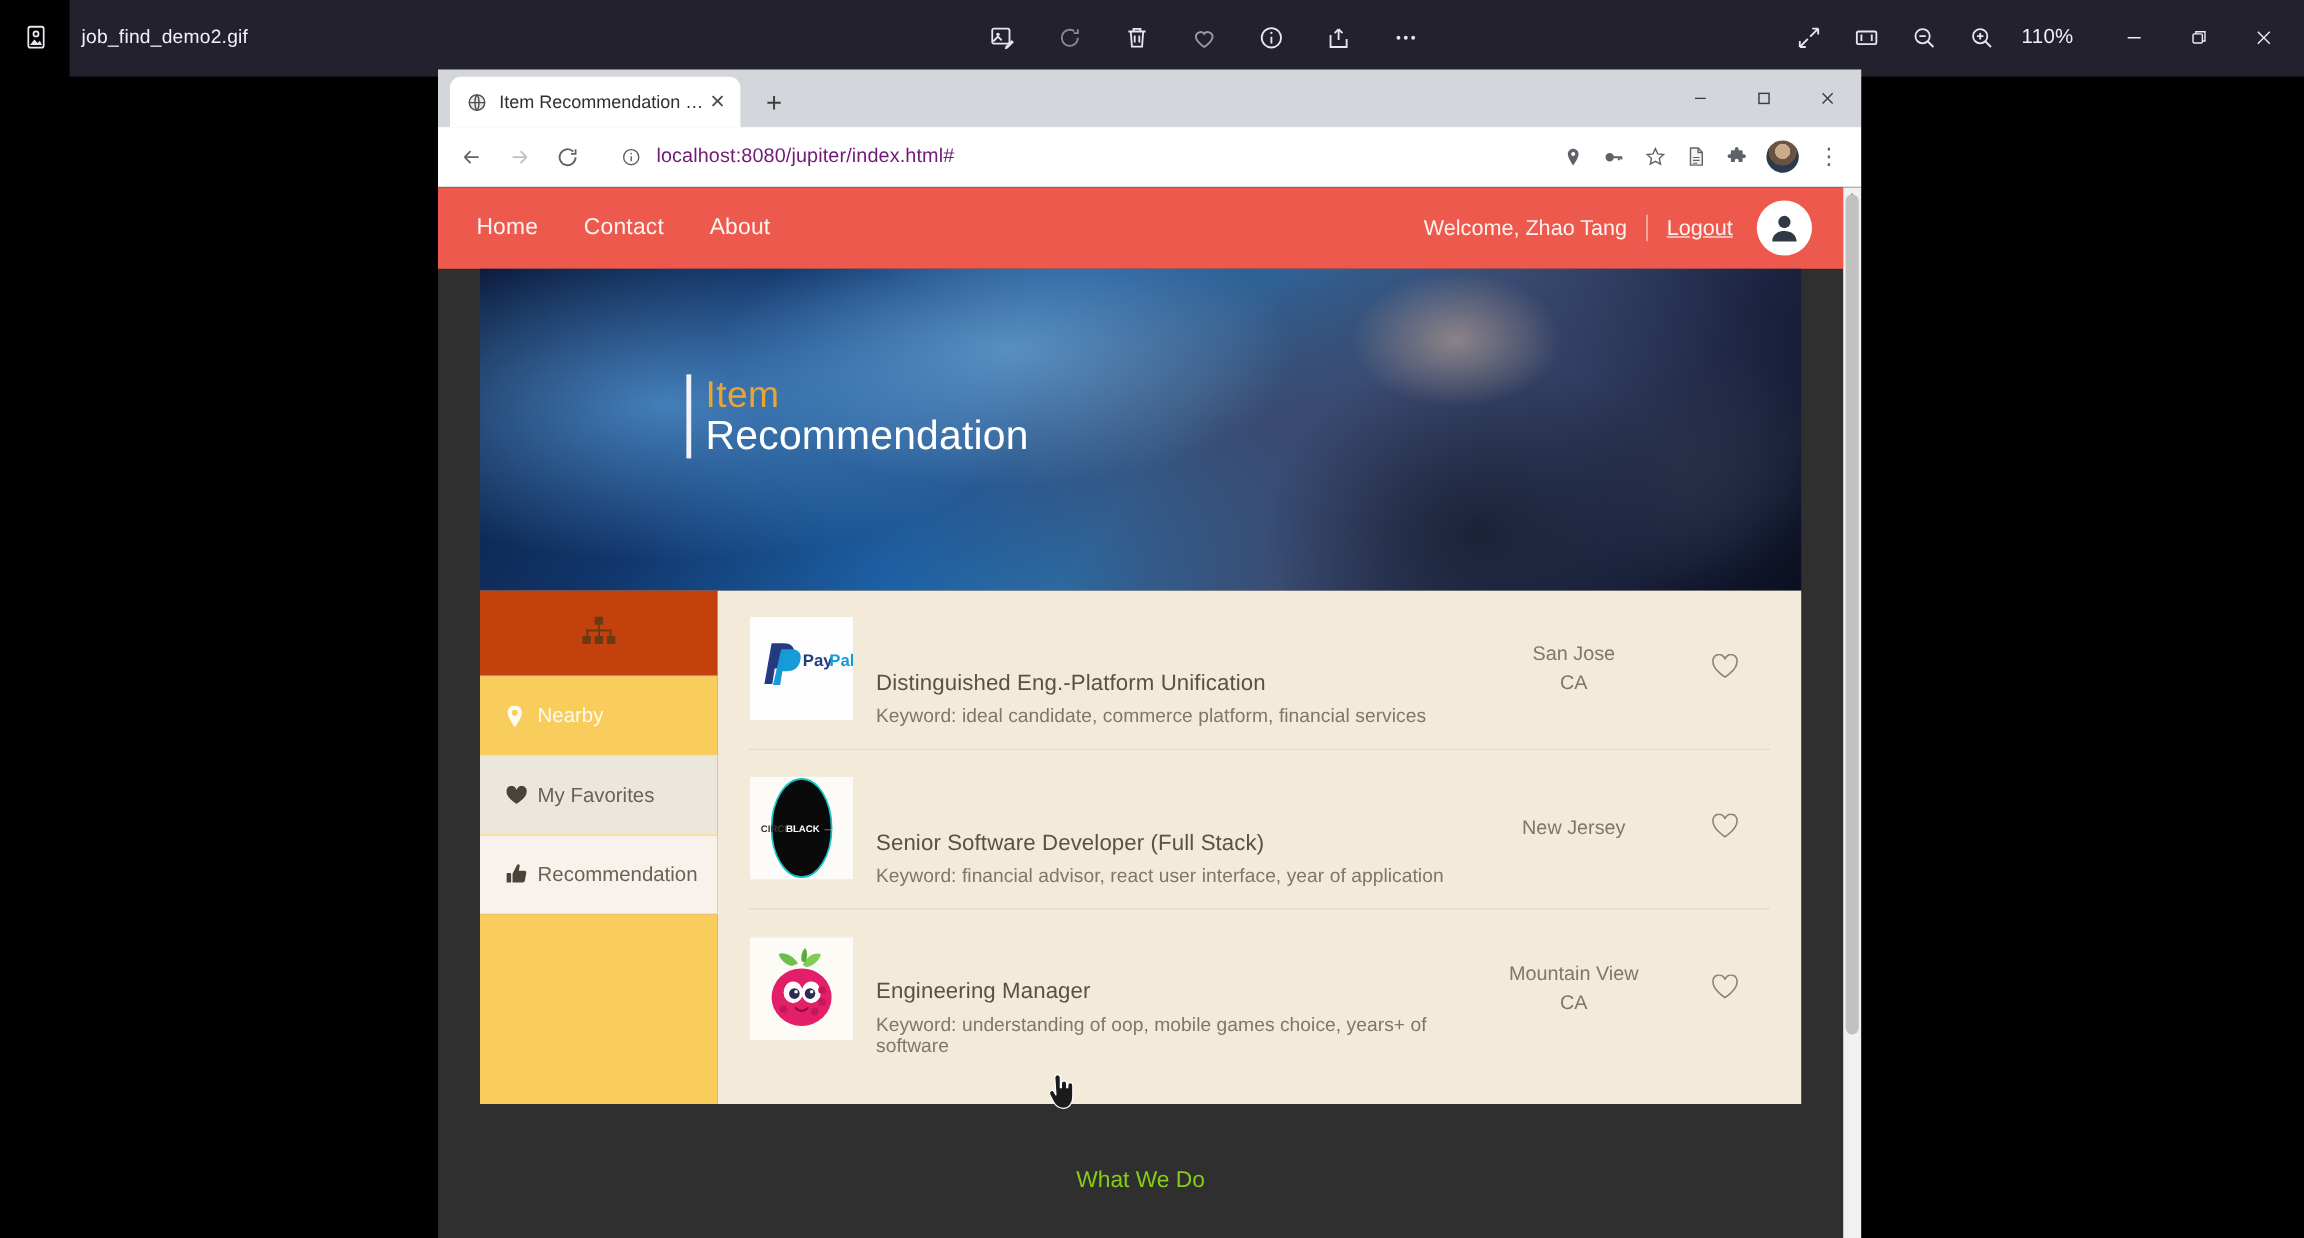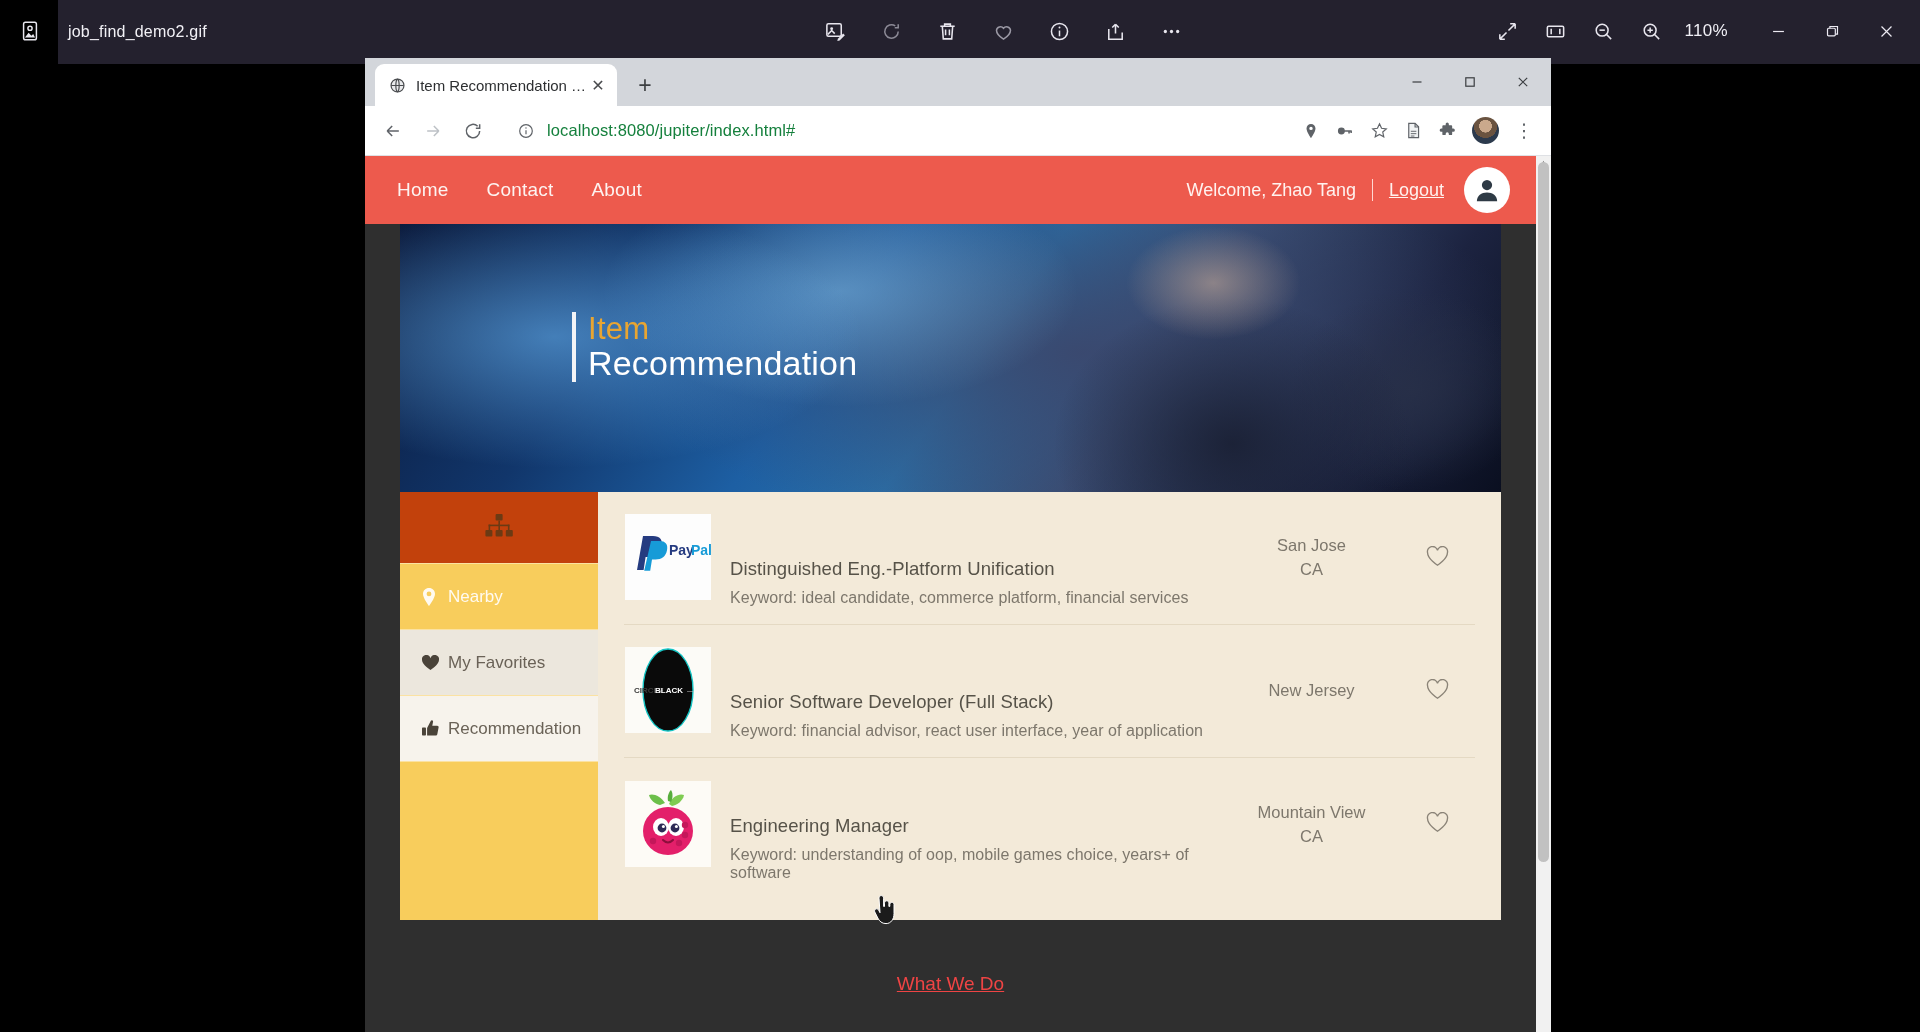--- a/index.html
+++ b/index.html
@@ -134,21 +134,21 @@
     flex: 1 1 auto; height: 34px;
     background: #fff;
     display: flex; align-items: center;
     margin-left: 10px; padding-left: 8px;
   }
   #site-info-icon {
     width: 26px; height: 26px; flex: 0 0 26px;
     display: flex; align-items: center; justify-content: center;
     color: #5f6368; margin-right: 8px;
   }
-  #url-text { font-size: 16.5px; color: #15803d; letter-spacing: .1px; }
+  #url-text { font-size: 16.5px; color: #701a75; letter-spacing: .1px; }
   #omni-right { display: flex; align-items: center; gap: 4px; padding-right: 2px; }
   .omni-icon {
     width: 30px; height: 30px;
     display: flex; align-items: center; justify-content: center;
     color: #5f6368;
   }
   #profile-pic {
     width: 27px; height: 27px; border-radius: 50%;
     background: radial-gradient(circle at 50% 34%, #caa98c 0 28%, #6a5340 29% 52%, #2c3a4d 53% 100%);
     margin: 0 6px;
@@ -292,21 +292,21 @@
     width: 76px; flex: 0 0 76px;
     display: flex; align-items: center; justify-content: center;
     color: #8b8478;
   }
 
   
   #footer-strip {
     height: 128px; background: #2f2f2f;
     display: flex; align-items: center; justify-content: center;
   }
-  #what-we-do { color: #ef4444; font-size: 19px; text-decoration: underline; }
+  #what-we-do { color: #84cc16; font-size: 19px; }
 
   
   #cursor {
     position: absolute; left: 506px; top: 739px;
     width: 26px; height: 30px; z-index: 50;
     pointer-events: none;
   }
 </style>
 </head>
 <body>

